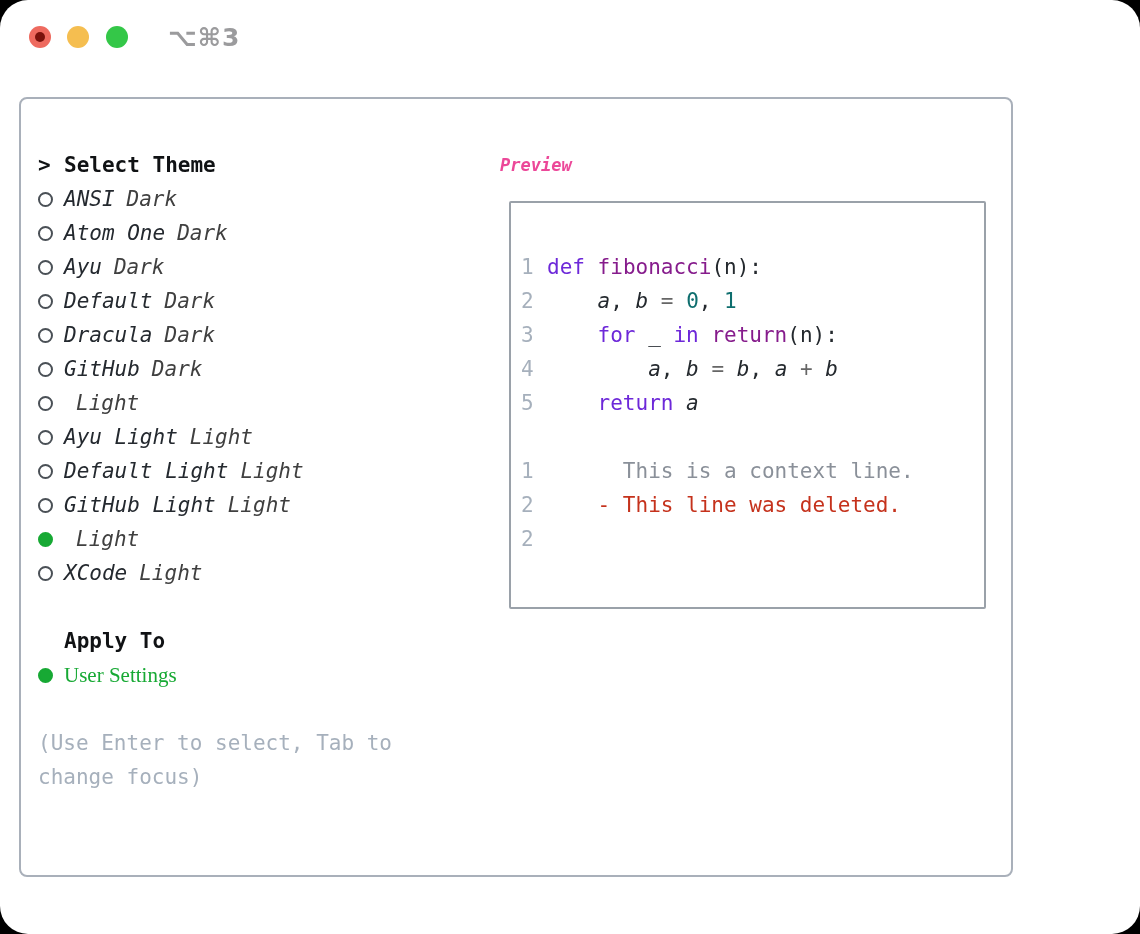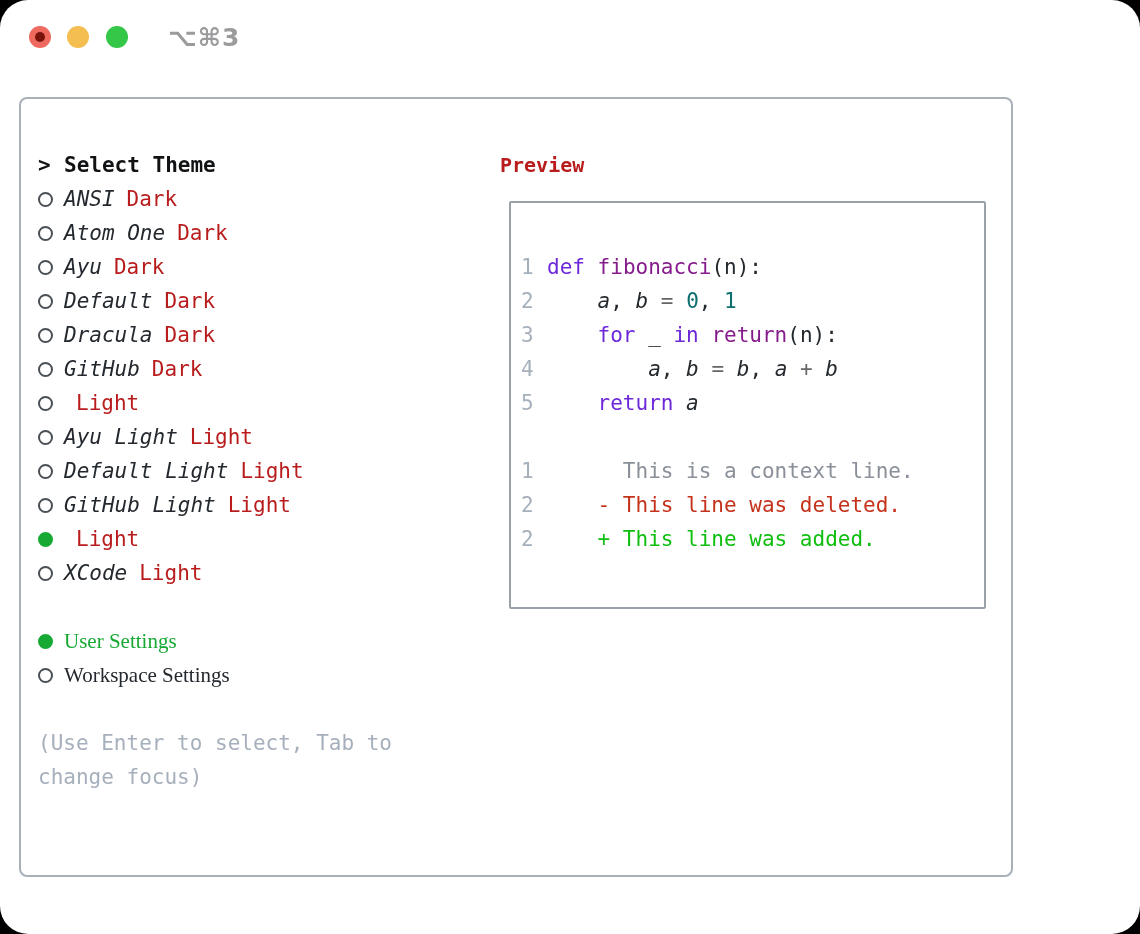--- a/index.html
+++ b/index.html
@@ -37,27 +37,27 @@
   .slot{display:inline-flex;align-items:center;width:26px;flex:0 0 26px;}
   .prompt{color:#101214;font-weight:700;}
   .hdr{font-weight:700;color:#101214;}
   .radio{
     box-sizing:border-box;display:inline-block;width:15px;height:15px;border-radius:50%;
     border:2px solid #4a5056;background:transparent;
   }
   .radio.sel{border-color:#17a934;background:#17a934;}
   .t-name{color:#24292f;font-style:italic;}
   .t-name.sel{color:#17a934;}
-  .t-variant{color:#b91c1c;margin-left:12px;}
+  .t-variant{color:#404040;margin-left:12px;font-style:italic;}
   .opt-label{color:#24292f;font-family:Liberation Serif, serif;}
   .opt-label.sel{color:#17a934;}
   .spacer{height:34px;}
   .hint{color:#a6b0bc;white-space:normal;}
   
-  .preview-title{position:absolute;left:479px;top:49px;font-size:20px;line-height:34px;font-weight:700;color:#b91c1c;}
+  .preview-title{position:absolute;left:479px;top:49px;font-size:17px;line-height:34px;font-weight:700;color:#ec4899;font-style:italic;}
   .preview-box{
     position:absolute;left:488px;top:102px;width:477px;height:408px;
     box-sizing:border-box;border:2px solid #9aa1a9;border-radius:2px;
     padding:47px 8px 0 10px;overflow:hidden;
   }
   .code-line{display:flex;height:34px;font-size:21px;line-height:34px;white-space:pre;}
   .ln{flex:0 0 26px;color:#a6b0bc;}
   .diff-block{margin-top:34px;}
   .tk-kw{color:#6d28d9;}
   .tk-fn{color:#861c8c;}
@@ -101,42 +101,45 @@
           <div class="row"><span class="slot"><span class="radio"></span></span><span class="t-variant">Light</span></div>
           <div class="row"><span class="slot"><span class="radio"></span></span><span class="t-name">Ayu Light</span><span class="t-variant">Light</span></div>
           <div class="row"><span class="slot"><span class="radio"></span></span><span class="t-name">Default Light</span><span class="t-variant">Light</span></div>
           <div class="row"><span class="slot"><span class="radio"></span></span><span class="t-name">GitHub Light</span><span class="t-variant">Light</span></div>
           <div class="row"><span class="slot"><span class="radio sel"></span></span><span class="t-variant">Light</span></div>
           <div class="row"><span class="slot"><span class="radio"></span></span><span class="t-name">XCode</span><span class="t-variant">Light</span></div>
         </div>
 
       <div class="spacer"></div>
 
+      <div class="row">
+        <span class="slot"></span>
+        <span class="hdr">Apply To</span>
+      </div>
 
       <div id="apply-list">
           <div class="row"><span class="slot"><span class="radio sel"></span></span><span class="opt-label sel">User Settings</span></div>
-          <div class="row"><span class="slot"><span class="radio"></span></span><span class="opt-label">Workspace Settings</span></div>
         </div>
 
       <div class="spacer"></div>
 
       <div class="hint">(Use Enter to select, Tab to change focus)</div>
     </div>
 
     <div class="preview-title">Preview</div>
 
     <div class="preview-box">
       <div id="code-block">
           <div class="code-line"><span class="ln">1</span><span class="tk-kw">def</span><span class="tk-pl"> </span><span class="tk-fn">fibonacci</span><span class="tk-pl">(n):</span></div>
           <div class="code-line"><span class="ln">2</span><span class="tk-pl">    </span><span class="tk-var">a</span><span class="tk-pl">, </span><span class="tk-var">b</span><span class="tk-pl"> </span><span class="tk-op">=</span><span class="tk-pl"> </span><span class="tk-num">0</span><span class="tk-pl">, </span><span class="tk-num">1</span></div>
           <div class="code-line"><span class="ln">3</span><span class="tk-pl">    </span><span class="tk-kw">for</span><span class="tk-pl"> _ </span><span class="tk-kw">in</span><span class="tk-pl"> </span><span class="tk-fn">return</span><span class="tk-pl">(n):</span></div>
           <div class="code-line"><span class="ln">4</span><span class="tk-pl">        </span><span class="tk-var">a</span><span class="tk-pl">, </span><span class="tk-var">b</span><span class="tk-pl"> </span><span class="tk-op">=</span><span class="tk-pl"> </span><span class="tk-var">b</span><span class="tk-pl">, </span><span class="tk-var">a</span><span class="tk-pl"> </span><span class="tk-op">+</span><span class="tk-pl"> </span><span class="tk-var">b</span></div>
           <div class="code-line"><span class="ln">5</span><span class="tk-pl">    </span><span class="tk-kw">return</span><span class="tk-pl"> </span><span class="tk-var">a</span></div>
         </div>
       <div id="diff-block" class="diff-block">
           <div class="code-line"><span class="ln">1</span><span class="tk-ctx">      This is a context line.</span></div>
           <div class="code-line"><span class="ln">2</span><span class="tk-pl">    </span><span class="tk-del">- This line was deleted.</span></div>
-          <div class="code-line"><span class="ln">2</span><span class="tk-pl">    </span><span class="tk-add">+ This line was added.</span></div>
+          <div class="code-line"><span class="ln">2</span><span class="tk-pl">    </span></div>
         </div>
     </div>
 
   </div>
 </div>
 
 </body></html>

